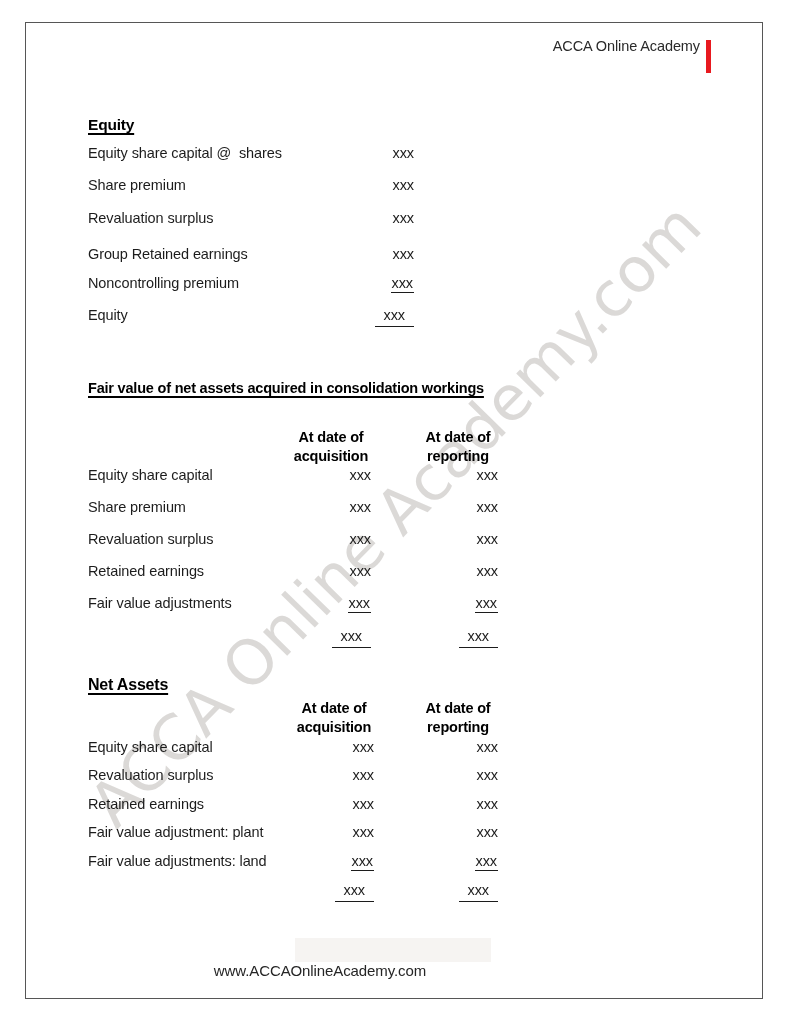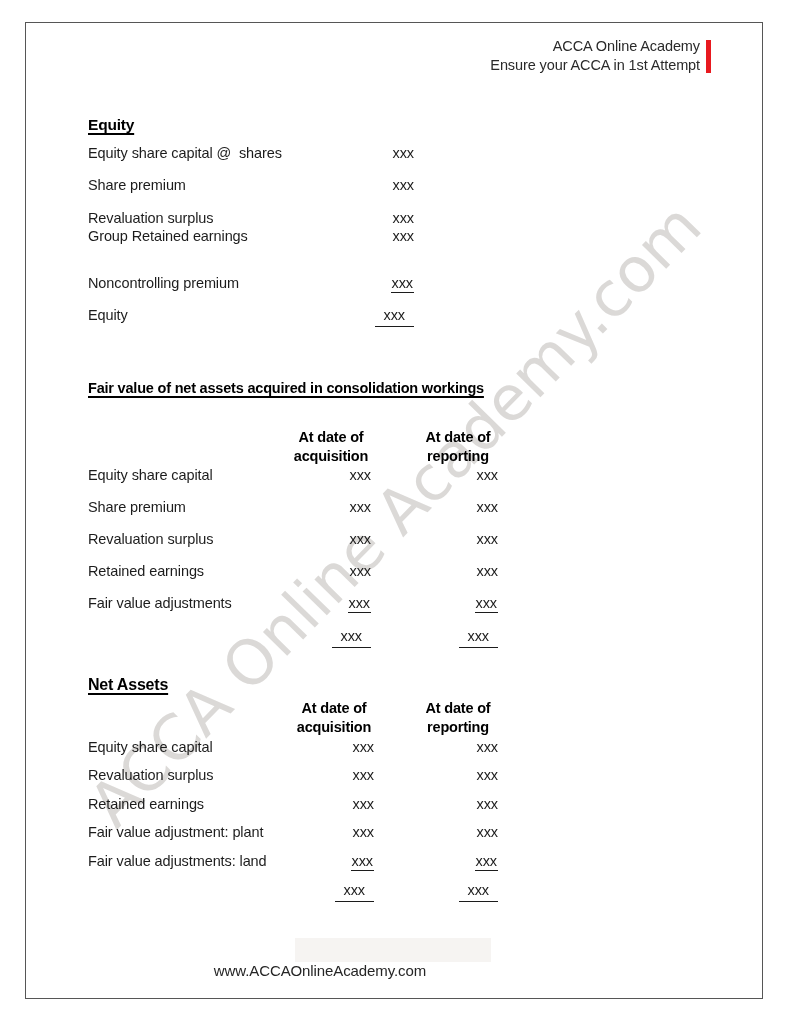--- a/index.html
+++ b/index.html
@@ -78,39 +78,38 @@
 <div class="page">
 
   <div class="frame"></div>
 
   <div class="watermark">ACCA Online Academy.com</div>
 
   <div class="content">
 
     <div class="header-block">
       <div>ACCA Online Academy</div>
-      <div>Ensure your ACCA in 1st Attempt</div>
     </div>
     <div class="red-bar"></div>
 
     <div class="heading h-equity">Equity</div>
 
     <div class="row" style="top:145px">
       <span class="lbl">Equity share capital @  shares</span>
       <span class="cell sec1-val"><span>xxx</span></span>
     </div>
     <div class="row" style="top:177px">
       <span class="lbl">Share premium</span>
       <span class="cell sec1-val"><span>xxx</span></span>
     </div>
     <div class="row" style="top:210px">
       <span class="lbl">Revaluation surplus</span>
       <span class="cell sec1-val"><span>xxx</span></span>
     </div>
-    <div class="row" style="top:228px">
+    <div class="row" style="top:246px">
       <span class="lbl">Group Retained earnings</span>
       <span class="cell sec1-val"><span>xxx</span></span>
     </div>
     <div class="row" style="top:275px">
       <span class="lbl">Noncontrolling premium</span>
       <span class="cell sec1-val"><span class="u1">xxx</span></span>
     </div>
     <div class="row" style="top:307px">
       <span class="lbl">Equity</span>
       <span class="cell sec1-val"><span class="utotal">xxx</span></span>

